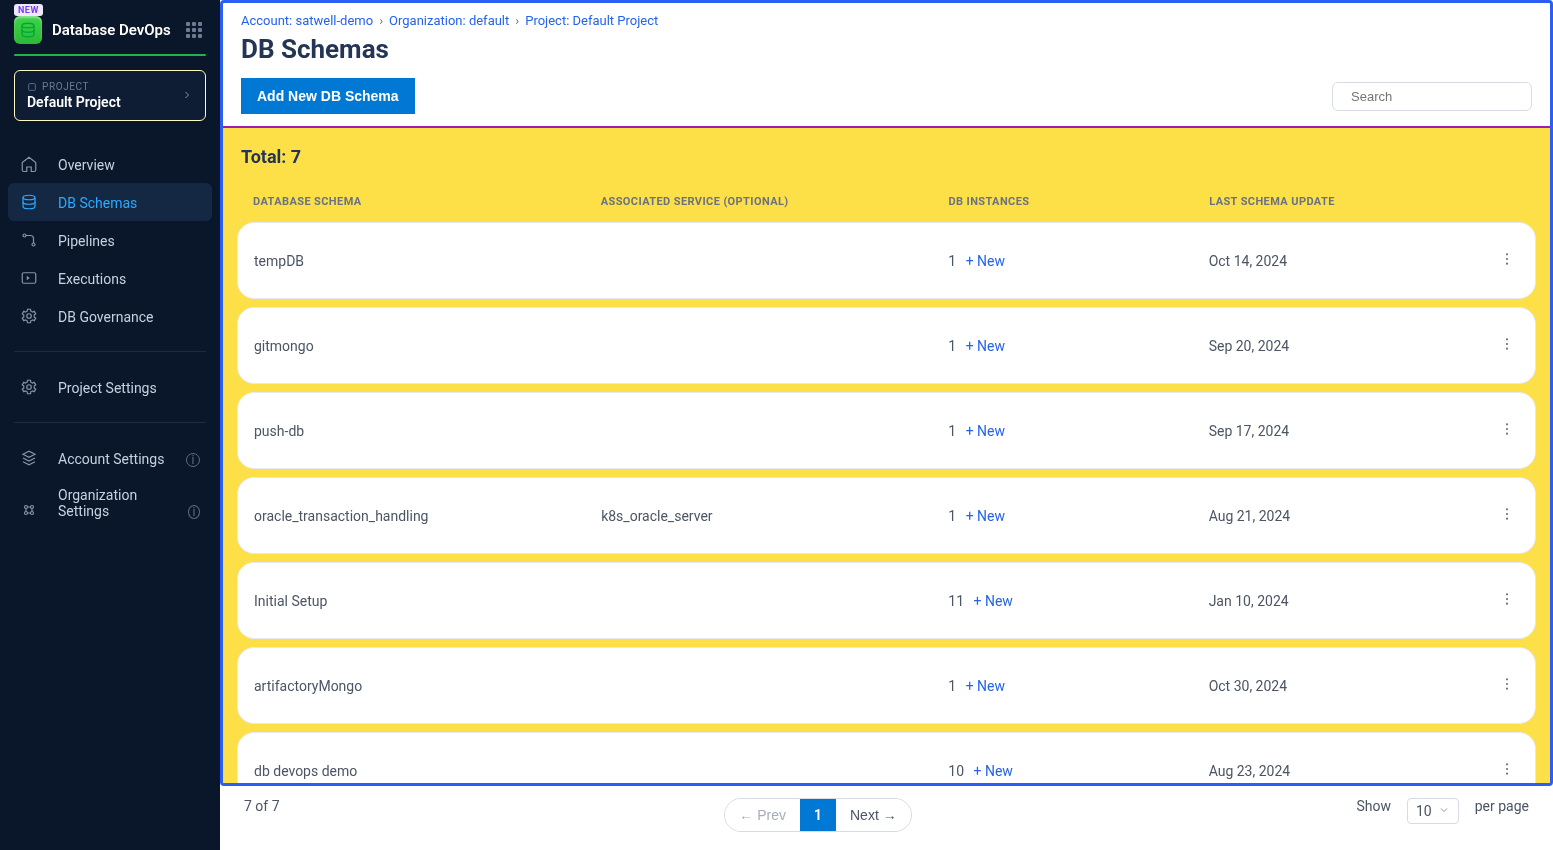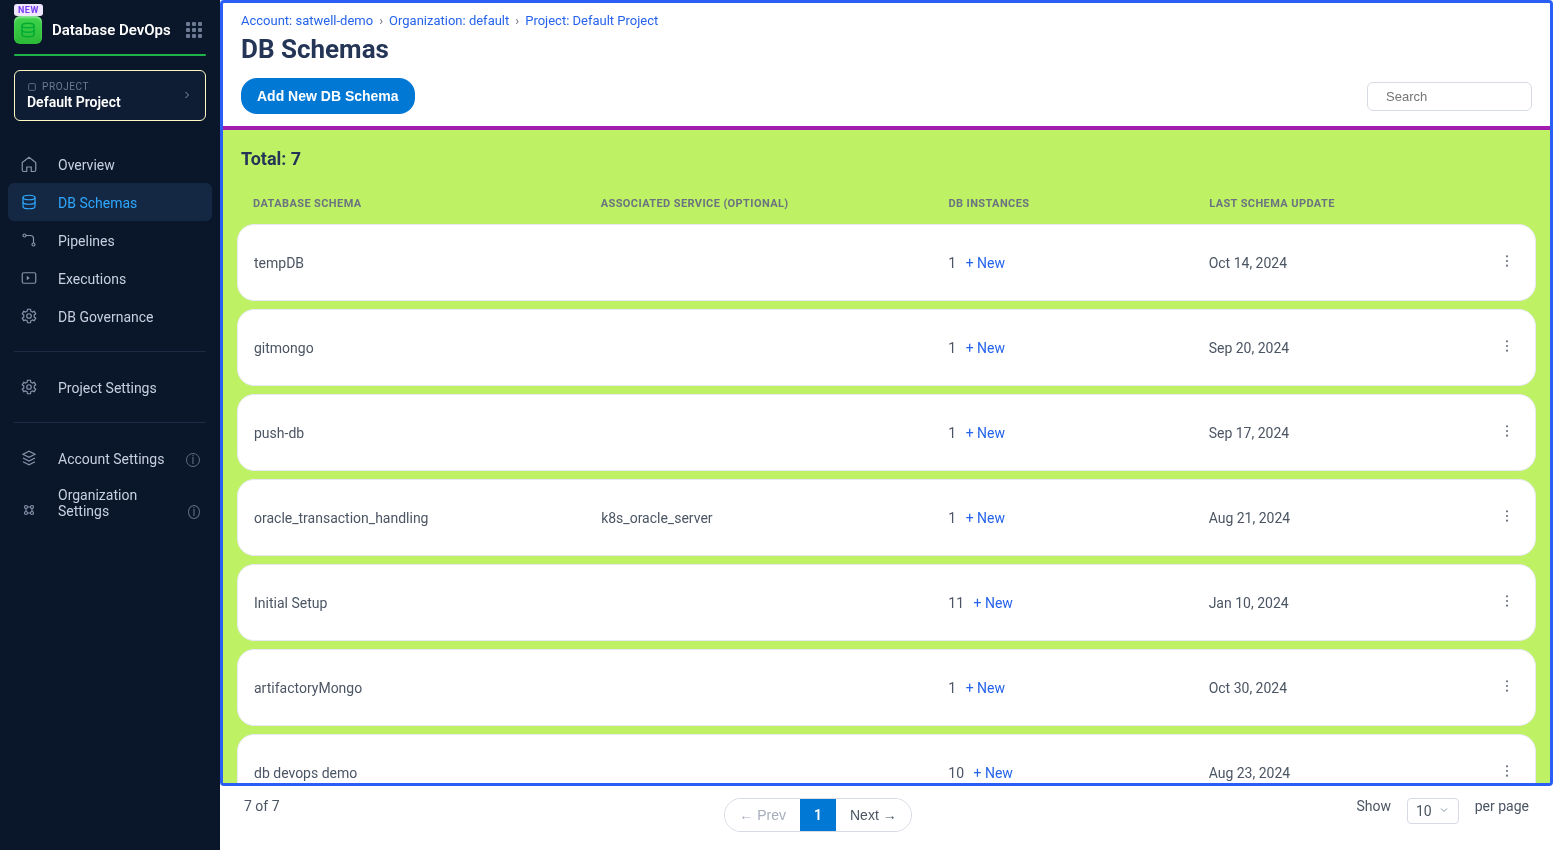--- a/index.html
+++ b/index.html
@@ -67,31 +67,31 @@
   .content-box { border: 3px solid #2b5ef5; border-radius: 4px; flex:1; overflow:auto; display:flex; flex-direction:column;}
   .content-inner { padding: 10px 18px 0 18px; }
 
   .breadcrumb { display: flex; align-items: center; gap: 6px; font-size: 13px; color: #2563eb; flex-wrap: wrap;}
   .breadcrumb .sep { color: #6b7280; }
   .page-title { font-size: 26px; font-weight: 700; color: #243556; margin: 6px 0 14px 0; }
 
   .action-row { display: flex; align-items: center; justify-content: space-between; padding-bottom: 12px;}
   .primary-btn {
     background: #0278d5; color: #fff; font-weight: 600; font-size: 14px;
-    border: none; border-radius: 16px; padding: 10px 16px; cursor: pointer;
+    border: none; border-radius: 0; padding: 10px 16px; cursor: pointer;
   }
   .search-box {
     display: flex; align-items: center; gap: 8px;
     border: 1px solid #d6dbe4; border-radius: 6px;
-    padding: 6px 10px; width: 165px; color: #8a93a5;
+    padding: 6px 10px; width: 200px; color: #8a93a5;
   }
   .search-box input { border: none; outline: none; font-size: 13px; flex: 1; background: transparent; color:#333;}
   .search-box svg { width: 14px; height: 14px; stroke: #8a93a5; }
 
-  .table-wrap { background:#bef264; padding: 14px; border-top: 4px solid #a21caf; flex:1;}
+  .table-wrap { background:#fde047; padding: 14px; border-top: 2px solid #a21caf; flex:1;}
   .total-text { font-size: 18px; font-weight: 700; color:#243556; padding: 4px 4px 14px 4px;}
   
   .theader, .trow {
     display: grid;
     grid-template-columns: 1.6fr 1.6fr 1.2fr 1.2fr 50px;
     align-items: center;
     padding: 0 16px;
   }
   .theader {
     font-size: 11px; letter-spacing: .4px; font-weight: 700;

